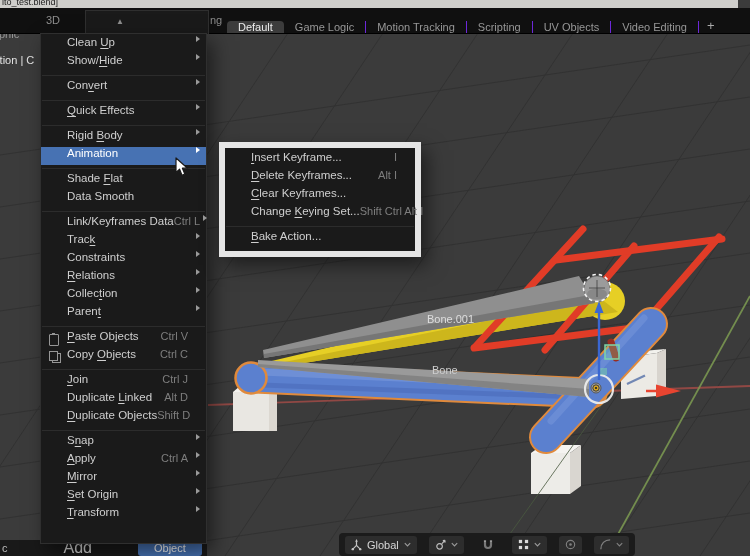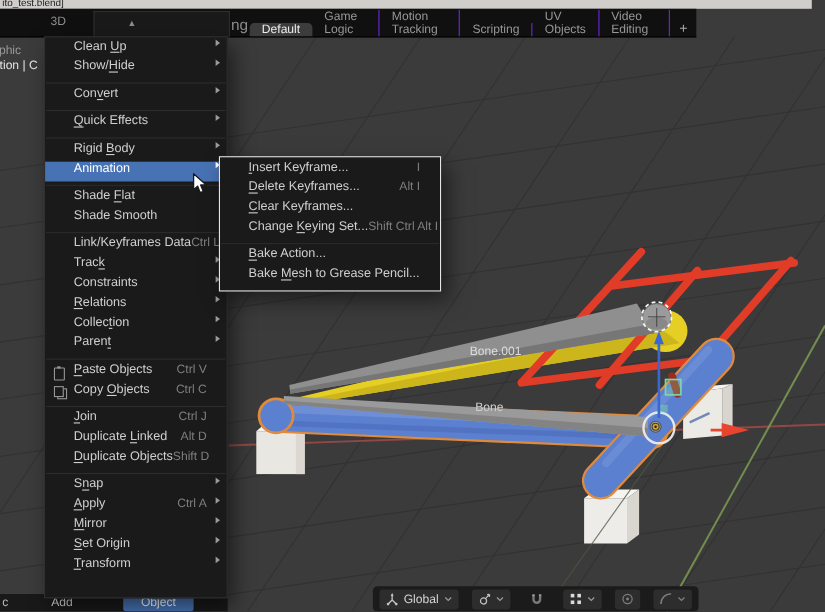--- a/index.html
+++ b/index.html
@@ -2,40 +2,40 @@
 <html style="--accent-blue: #4772b3; --selection-orange: #e08a3c; --bone-yellow: #e6cf25; --bone-blue: #5b80cf; --frame-red: #e13c27; --axis-red: #9b4a46; --axis-green: #7d9c52; --viewport-bg: #3b3b3b; --panel-bg: #1a1a1a;"><head>
 <meta charset="utf-8">
 <style>
   html,body{margin:0;padding:0}
   body{width:750px;height:556px;position:relative;overflow:hidden;
        font-family:"Liberation Sans","DejaVu Sans",sans-serif;
        background:var(--viewport-bg,#3b3b3b);}
   
   #title-strip{position:absolute;left:0;top:0;width:738px;height:8px;background:#cfcecb;overflow:hidden;z-index:3}
   #title-strip span{position:absolute;left:2px;top:-3px;font-size:9px;color:#222;white-space:nowrap}
-  #tab-bar{position:absolute;left:0;top:8px;width:633px;height:25px;background:#101010;z-index:3;border-bottom:1px solid #000}
+  #tab-bar{position:absolute;left:0;top:8px;width:750px;height:25px;background:#101010;z-index:3;border-bottom:1px solid #000}
   #tab-3d{position:absolute;left:46px;top:6px;font-size:11px;color:#8f8f8f}
-  #tab-ng{position:absolute;left:210px;top:6px;font-size:14px;color:#8a8a8a}
+  #tab-ng{position:absolute;left:210px;top:6px;font-size:11px;color:#8a8a8a}
   #tabs-row{position:absolute;left:227px;top:0;height:25px;display:flex;align-items:flex-end}
   .tab{display:flex;align-items:center;padding:0 11px;font-size:11px;color:#979797;border-right:1px solid #6d28d9;cursor:default}
   .tab.active{background:#3c3c3c;color:#ececec;border-radius:4px 4px 0 0;border-right:none}
   #tab-new{display:flex;align-items:center;padding:0 8px;font-size:13px;color:#aaa}
   
   .vp-frag{position:absolute;z-index:1;font-size:11px;white-space:nowrap}
-  #vp-frag1{left:-1px;top:40px;color:#9a9a9a}
+  #vp-frag1{left:-1px;top:28px;color:#9a9a9a}
   #vp-frag2{left:-12px;top:54px;color:#e4e4e4}
   
   #menu-notch{position:absolute;left:85px;top:10px;width:122px;height:23px;background:#1a1a1a;z-index:4;
               border:1px solid #2f2f2f;border-bottom:none}
   #menu-notch span{position:absolute;left:30px;top:6px;font-size:8px;color:#8d8d8d}
   #object-menu{position:absolute;left:40px;top:33px;width:167px;height:511px;background:#1a1a1a;
                border:1px solid #2f2f2f;box-shadow:6px 8px 18px rgba(0,0,0,.5);z-index:4;
                box-sizing:border-box;padding-top:2px}
-  #animation-submenu{position:absolute;left:199px;top:142px;width:202px;background:#1a1a1a;
-               border:1px solid #e5e5e5;box-shadow:6px 8px 18px rgba(0,0,0,.5);z-index:4;
+  #animation-submenu{position:absolute;left:219px;top:142px;width:202px;background:#1a1a1a;
+               border:6px solid #e5e5e5;box-shadow:6px 8px 18px rgba(0,0,0,.5);z-index:4;
                box-sizing:border-box;padding:3px 0}
   .mi{position:relative;height:18px;display:flex;align-items:flex-start;padding:0 6px 0 26px;
       font-size:11.5px;color:#cfcfcf;cursor:default}
   .mi.hl{background:var(--accent-blue,#4772b3);color:#fff}
   .mi u{text-decoration:underline;text-underline-offset:1.5px}
   .mlabel{white-space:nowrap}
   .mshort{margin-left:auto;color:#7e7e7e;font-size:11px;white-space:nowrap;padding-right:3px}
   .mi.hl .mshort{color:#d8e2f2}
   .marrow{width:9px;display:flex;justify-content:flex-end}
   .marrow.on::after{content:"";width:0;height:0;border-left:4px solid #9a9a9a;
@@ -45,21 +45,21 @@
   .msep::after{content:"";flex:1;height:1px;background:#2c2c2c;margin:0 1px}
   .ic{position:absolute;left:8px;top:4px;width:8px;height:10px}
   .ic.clip{border:1px solid #969696;border-radius:1px}
   .ic.clip::before{content:"";position:absolute;top:-2px;left:2px;width:3px;height:2px;background:#969696}
   .ic.copy{border:1px solid #969696;left:11px;top:5px;width:7px;height:8px;background:#1a1a1a}
   .ic.copy::before{content:"";position:absolute;top:-3px;left:-4px;width:7px;height:8px;border:1px solid #969696;background:#1a1a1a}
   
   #bottom-left-bar{position:absolute;left:0;top:540px;width:207px;height:16px;background:#191919;z-index:3;
                    display:flex;align-items:center}
   #bl-frag{margin-left:2px;font-size:11px;color:#bbb}
-  #add-menu{margin-left:33px;font-size:11px;color:#d8d8d8;padding:0 6px}
+  #add-menu{margin-left:50px;font-size:16px;color:#d8d8d8;padding:0 6px}
   #object-menu-btn{margin-left:40px;background:var(--accent-blue,#4772b3);color:#fff;font-size:11px;
                    padding:1px 16px;border-radius:3px;line-height:13px}
   #bottom-center-bar{position:absolute;left:339px;top:533px;height:23px;background:#1b1b1b;border-radius:4px;
                      z-index:2;display:flex;align-items:center;gap:12px;padding:0 6px}
   .bgrp{background:#2d2d2d;border-radius:3px;height:18px;display:flex;align-items:center;gap:3px;padding:0 5px}
   .bgrp.plain{background:transparent}
   #orient-value{font-size:11px;color:#d6d6d6;padding:0 1px}
   .chev{display:flex}
   
   #cursor{position:absolute;left:175px;top:157px;z-index:40}
@@ -244,21 +244,21 @@
       <span class="mshort"></span>
       <span class="marrow on"></span>
     </div>
     <div class="msep"></div>
     <div class="mi">
       <span class="mlabel">Shade <u>F</u>lat</span>
       <span class="mshort"></span>
       <span class="marrow"></span>
     </div>
     <div class="mi">
-      <span class="mlabel">Shade Smooth</span>
+      <span class="mlabel">Data Smooth</span>
       <span class="mshort"></span>
       <span class="marrow"></span>
     </div>
     <div class="msep"></div>
     <div class="mi">
       <span class="mlabel">Link/Keyframes Data</span>
       <span class="mshort">Ctrl L</span>
       <span class="marrow on"></span>
     </div>
     <div class="mi">
@@ -359,25 +359,20 @@
       <span class="marrow"></span>
     </div>
     <div class="mi">
       <span class="mlabel">Change <u>K</u>eying Set...</span>
       <span class="mshort">Shift Ctrl Alt I</span>
       <span class="marrow"></span>
     </div>
     <div class="msep"></div>
     <div class="mi">
       <span class="mlabel"><u>B</u>ake Action...</span>
-      <span class="mshort"></span>
-      <span class="marrow"></span>
-    </div>
-    <div class="mi">
-      <span class="mlabel">Bake <u>M</u>esh to Grease Pencil...</span>
       <span class="mshort"></span>
       <span class="marrow"></span>
     </div>
   </div>
 
 <div id="bottom-left-bar">
   <span id="bl-frag">c</span>
   <span id="add-menu">Add</span>
   <span id="object-menu-btn">Object</span>
 </div>

